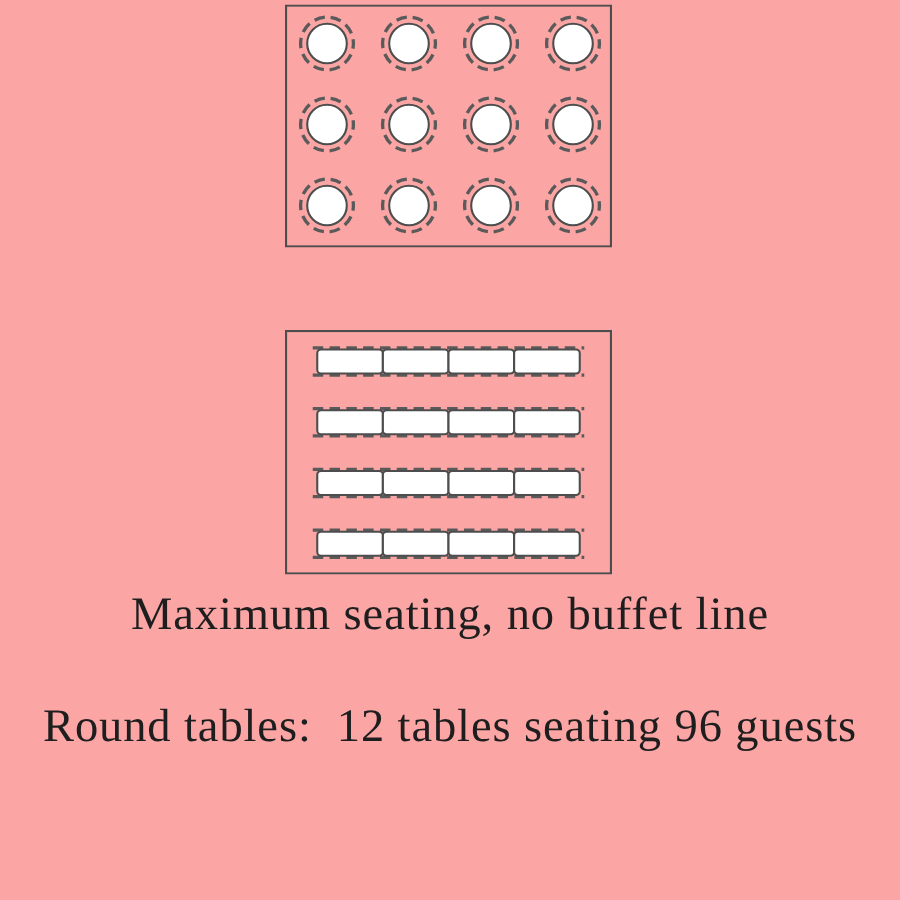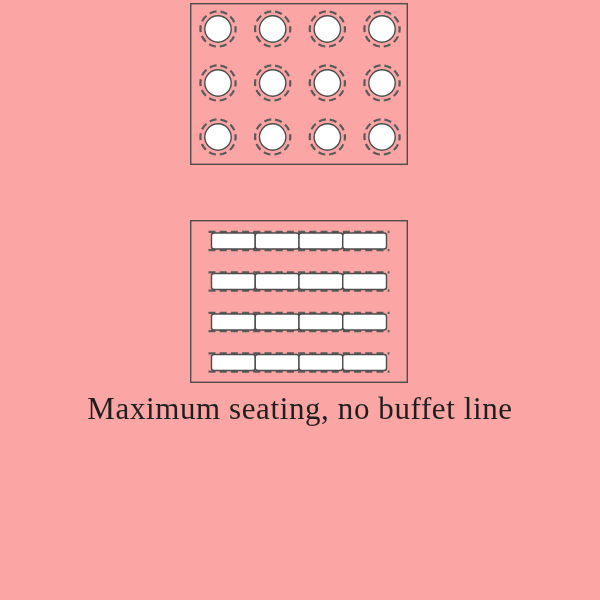--- a/index.html
+++ b/index.html
@@ -93,15 +93,16 @@
       <line x1="18.5" y1="133.4" x2="199.5" y2="133.4" stroke="#5a5a5a" stroke-width="2.2" stroke-dasharray="7 4.2"></line>
       <line x1="18.5" y1="151.6" x2="199.5" y2="151.6" stroke="#5a5a5a" stroke-width="2.2" stroke-dasharray="7 4.2"></line>
       <rect x="21.5" y="134.5" width="43.75" height="16" rx="2.5" fill="#ffffff" stroke="#4d4d4d" stroke-width="1.4"></rect>
       <rect x="65.25" y="134.5" width="43.75" height="16" rx="2.5" fill="#ffffff" stroke="#4d4d4d" stroke-width="1.4"></rect>
       <rect x="109" y="134.5" width="43.75" height="16" rx="2.5" fill="#ffffff" stroke="#4d4d4d" stroke-width="1.4"></rect>
       <rect x="152.75" y="134.5" width="43.75" height="16" rx="2.5" fill="#ffffff" stroke="#4d4d4d" stroke-width="1.4"></rect>
     </svg>
 
   <div id="caption-subtitle" class="caption">Maximum seating, no buffet line</div>
 
+  <div id="caption-round" class="caption">Round tables:  12 tables seating 96 guests</div>
 
 
 </div>
 
 </body></html>

